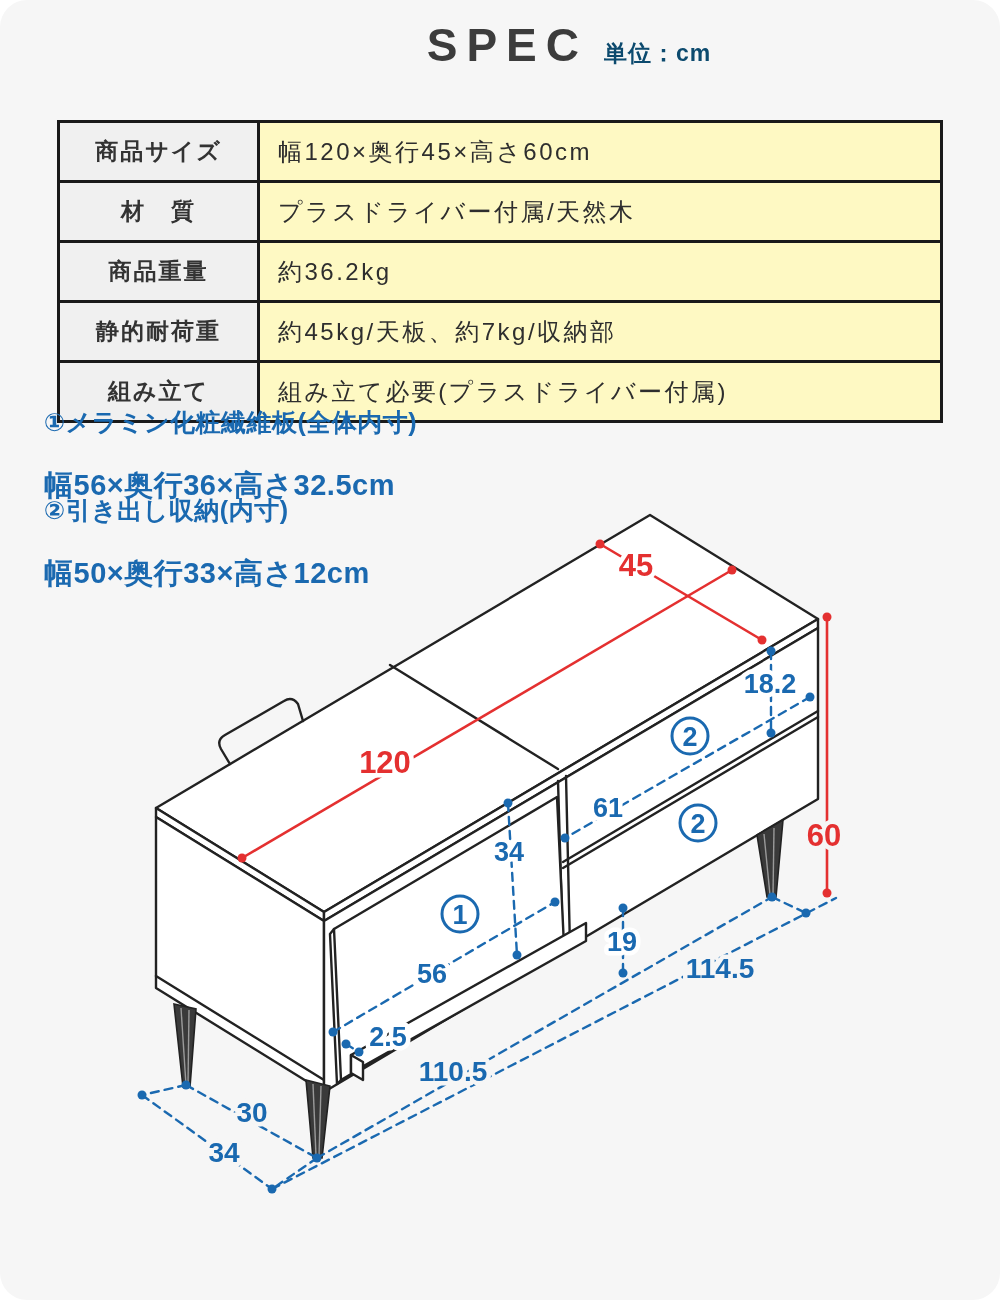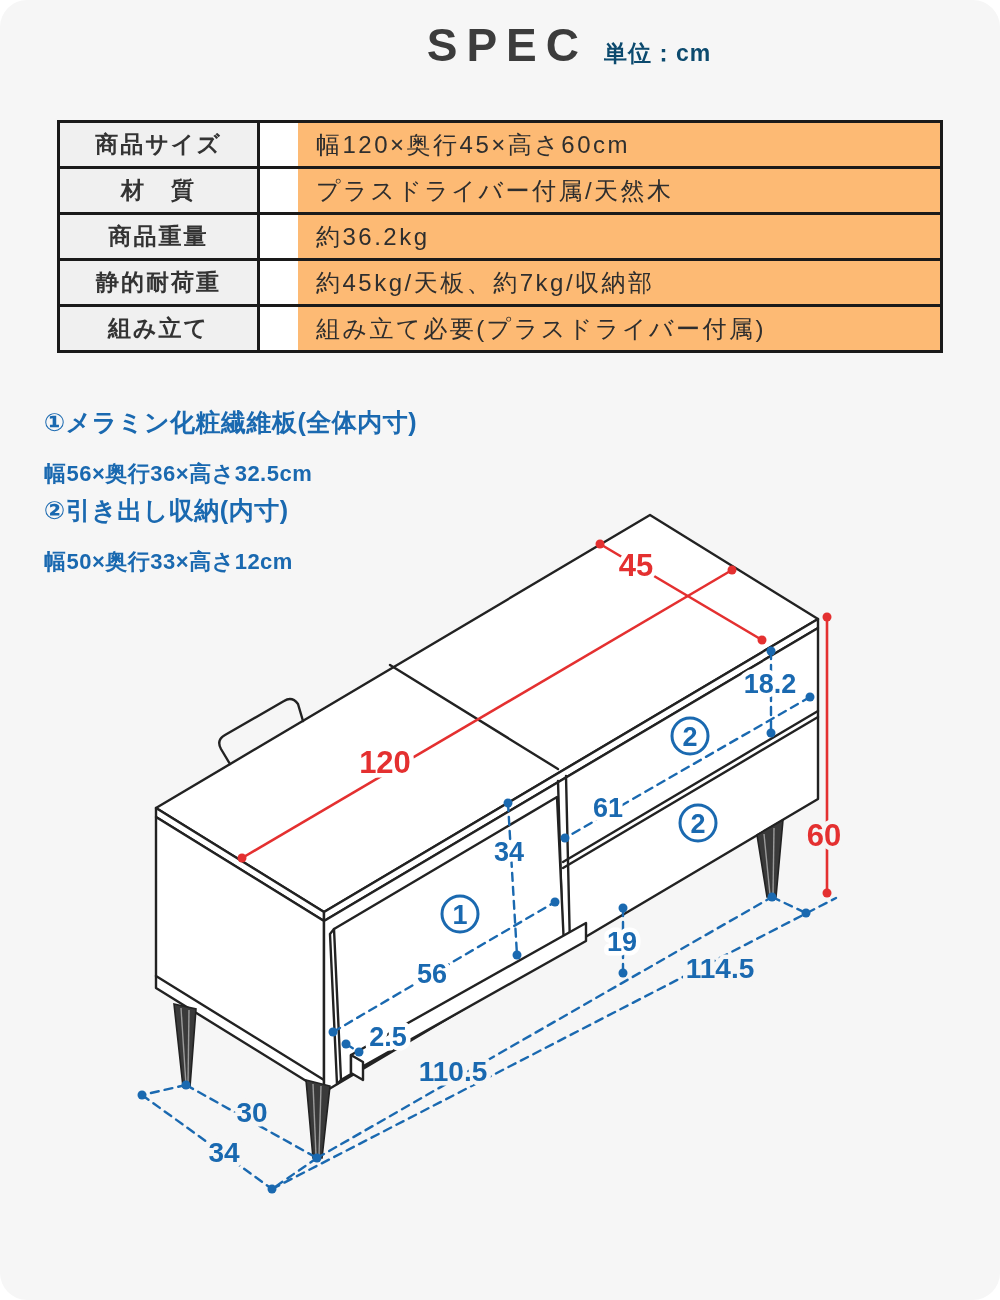--- a/index.html
+++ b/index.html
@@ -6,30 +6,30 @@
   body{font-family:"Liberation Sans","DejaVu Sans",sans-serif;}
   .page{position:relative;width:1000px;height:1300px;background:#f6f6f6;overflow:hidden;border-radius:27px;}
 
   
   .spec-header{position:absolute;top:18px;left:0;width:1000px;display:flex;justify-content:center;align-items:baseline;padding-left:138px;box-sizing:border-box;}
   .spec-title{font-size:46px;font-weight:800;letter-spacing:9px;color:#3c3c3c;}
   .spec-unit{font-size:23px;font-weight:600;color:#0c4a6e;margin-left:16px;letter-spacing:1px;}
 
   
   .spec-table{position:absolute;left:57px;top:120px;width:886px;border:3px solid #1a1a1a;border-bottom:none;box-sizing:border-box;background:#fff;}
-  .spec-row{display:flex;height:46px;border-bottom:3px solid #1a1a1a;box-sizing:border-box;gap:38px;}
+  .spec-row{display:flex;height:60px;border-bottom:3px solid #1a1a1a;box-sizing:border-box;}
   .spec-label{width:200px;flex:0 0 200px;background:#f0f0f0;border-right:3px solid #1a1a1a;display:flex;align-items:center;justify-content:center;font-size:23px;font-weight:700;color:#333;letter-spacing:2px;box-sizing:border-box;}
-  .spec-value{flex:1;display:flex;align-items:center;padding-left:18px;font-size:24px;font-weight:500;color:#2e2e2e;letter-spacing:2.5px;box-sizing:border-box;background:#fdba74;}
+  .spec-value{flex:1;display:flex;align-items:center;padding-left:18px;font-size:24px;font-weight:500;color:#2e2e2e;letter-spacing:2.5px;box-sizing:border-box;background:#fef9c3;}
 
   
   .note{position:absolute;left:44px;color:#1a69b0;}
   .note-1{top:406px;}
   .note-2{top:494px;}
   .note-title{font-size:25px;font-weight:700;letter-spacing:0.5px;}
-  .note-size{font-size:22px;font-weight:600;margin-top:20px;letter-spacing:0.5px;}
+  .note-size{font-size:29px;font-weight:600;margin-top:27px;letter-spacing:0.5px;}
 
   
   svg.diagram{position:absolute;left:0;top:0;pointer-events:none;}
   .ln{stroke:#222;stroke-width:2.4;fill:none;stroke-linejoin:round;stroke-linecap:round;}
   .face{fill:#fff;stroke:#222;stroke-width:2.4;stroke-linejoin:round;}
   .leg{fill:#3a3a3a;stroke:#222;stroke-width:1.6;}
   .legline{stroke:#9a9a9a;stroke-width:1.4;}
   .red{stroke:#e43030;stroke-width:2.6;fill:none;}
   .blue{stroke:#1a69b0;stroke-width:2.4;fill:none;stroke-dasharray:8 6;stroke-linecap:round;}
   .dotr{fill:#e43030;}

